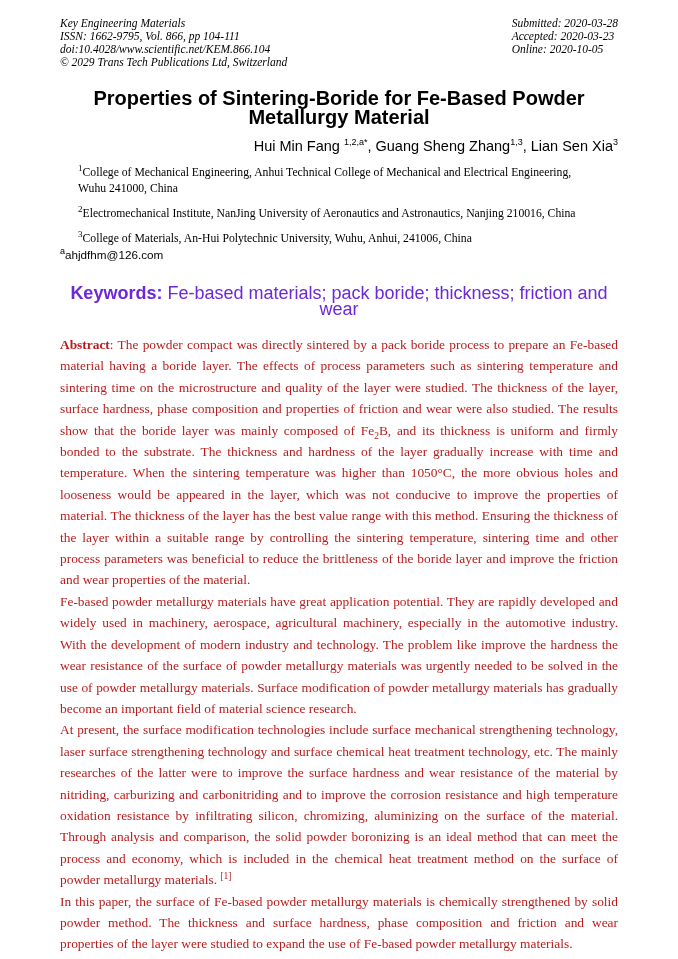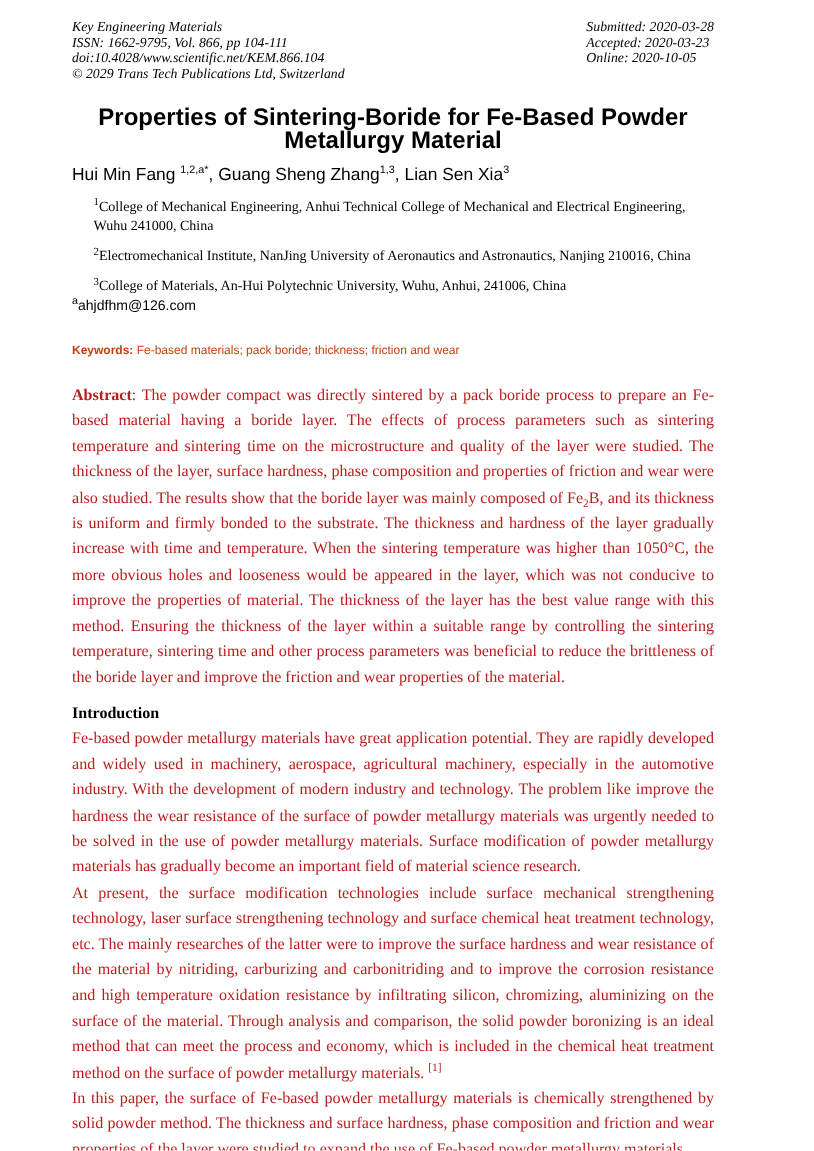--- a/index.html
+++ b/index.html
@@ -5,21 +5,21 @@
   html, body {
     margin: 0;
     padding: 0;
     background: #ffffff;
   }
   .page {
     width: 678px;
     height: 959px;
     background: #ffffff;
     box-sizing: border-box;
-    padding: 17px 83px 0 60px;
+    padding: 17px 60px 0 60px;
     overflow: hidden;
   }
   
   .jheader {
     display: flex;
     justify-content: space-between;
     font-family: "Liberation Serif", serif;
     font-style: italic;
     font-size: 11.5px;
     line-height: 13px;
@@ -34,21 +34,21 @@
     font-size: 20px;
     line-height: 19px;
     text-align: center;
     color: #000;
   }
   .authors {
     margin-top: 9px;
     font-family: "Liberation Sans", sans-serif;
     font-size: 14.5px;
     line-height: 20px;
-    text-align: left;
+    text-align: right;
     color: #000;
   }
   .authors sup, .affil sup, .email sup {
     font-size: 9px;
     vertical-align: super;
     line-height: 0;
   }
   .affil {
     margin-top: 9px;
     font-family: Liberation Serif, serif;
@@ -62,23 +62,24 @@
     margin-top: 0;
     font-family: "Liberation Sans", sans-serif;
     font-size: 11.7px;
     line-height: 16px;
     color: #000;
   }
   
   .keywords {
     margin-top: 22px;
     font-family: "Liberation Sans", sans-serif;
-    font-size: 10px;
+    font-size: 18px;
     line-height: 16px;
-    color: #c2410c;
+    color: #6d28d9;
+    text-align: center;
   }
   .keywords .kw-label { font-weight: bold; }
   
   .bodytext {
     font-family: "Liberation Serif", serif;
     font-size: 13.4px;
     line-height: 21.4px;
     text-align: justify;
     color: #b91c1c;
   }
@@ -144,20 +145,19 @@
   </div>
 
   <div class="keywords">
     <span class="kw-label">Keywords:</span><span> Fe-based materials; pack boride; thickness; friction and wear</span>
   </div>
 
   <div class="bodytext abstract">
     <p><span class="ab-label">Abstract</span><span>: The powder compact was directly sintered by a pack boride process to prepare an Fe-based material having a boride layer. The effects of process parameters such as sintering temperature and sintering time on the microstructure and quality of the layer were studied. The thickness of the layer, surface hardness, phase composition and properties of friction and wear were also studied. The results show that the boride layer was mainly composed of Fe</span><sub>2</sub><span>B, and its thickness is uniform and firmly bonded to the substrate. The thickness and hardness of the layer gradually increase with time and temperature. When the sintering temperature was higher than 1050°C, the more obvious holes and looseness would be appeared in the layer, which was not conducive to improve the properties of material. The thickness of the layer has the best value range with this method. Ensuring the thickness of the layer within a suitable range by controlling the sintering temperature, sintering time and other process parameters was beneficial to reduce the brittleness of the boride layer and improve the friction and wear properties of the material.</span></p>
   </div>
 
-  <div class="section-heading">Introduction</div>
   <div class="bodytext">
     <p>Fe-based powder metallurgy materials have great application potential. They are rapidly developed and widely used in machinery, aerospace, agricultural machinery, especially in the automotive industry. With the development of modern industry and technology. The problem like improve the hardness the wear resistance of the surface of powder metallurgy materials was urgently needed to be solved in the use of powder metallurgy materials. Surface modification of powder metallurgy materials has gradually become an important field of material science research.</p>
     <p><span>At present, the surface modification technologies include surface mechanical strengthening technology, laser surface strengthening technology and surface chemical heat treatment technology, etc. The mainly researches of the latter were to improve the surface hardness and wear resistance of the material by nitriding, carburizing and carbonitriding and to improve the corrosion resistance and high temperature oxidation resistance by infiltrating silicon, chromizing, aluminizing on the surface of the material. Through analysis and comparison, the solid powder boronizing is an ideal method that can meet the process and economy, which is included in the chemical heat treatment method on the surface of powder metallurgy materials. </span><sup class="ref">[1]</sup></p>
     <p>In this paper, the surface of Fe-based powder metallurgy materials is chemically strengthened by solid powder method. The thickness and surface hardness, phase composition and friction and wear properties of the layer were studied to expand the use of Fe-based powder metallurgy materials.</p>
   </div>
 
 </div>
 
 </body></html>

